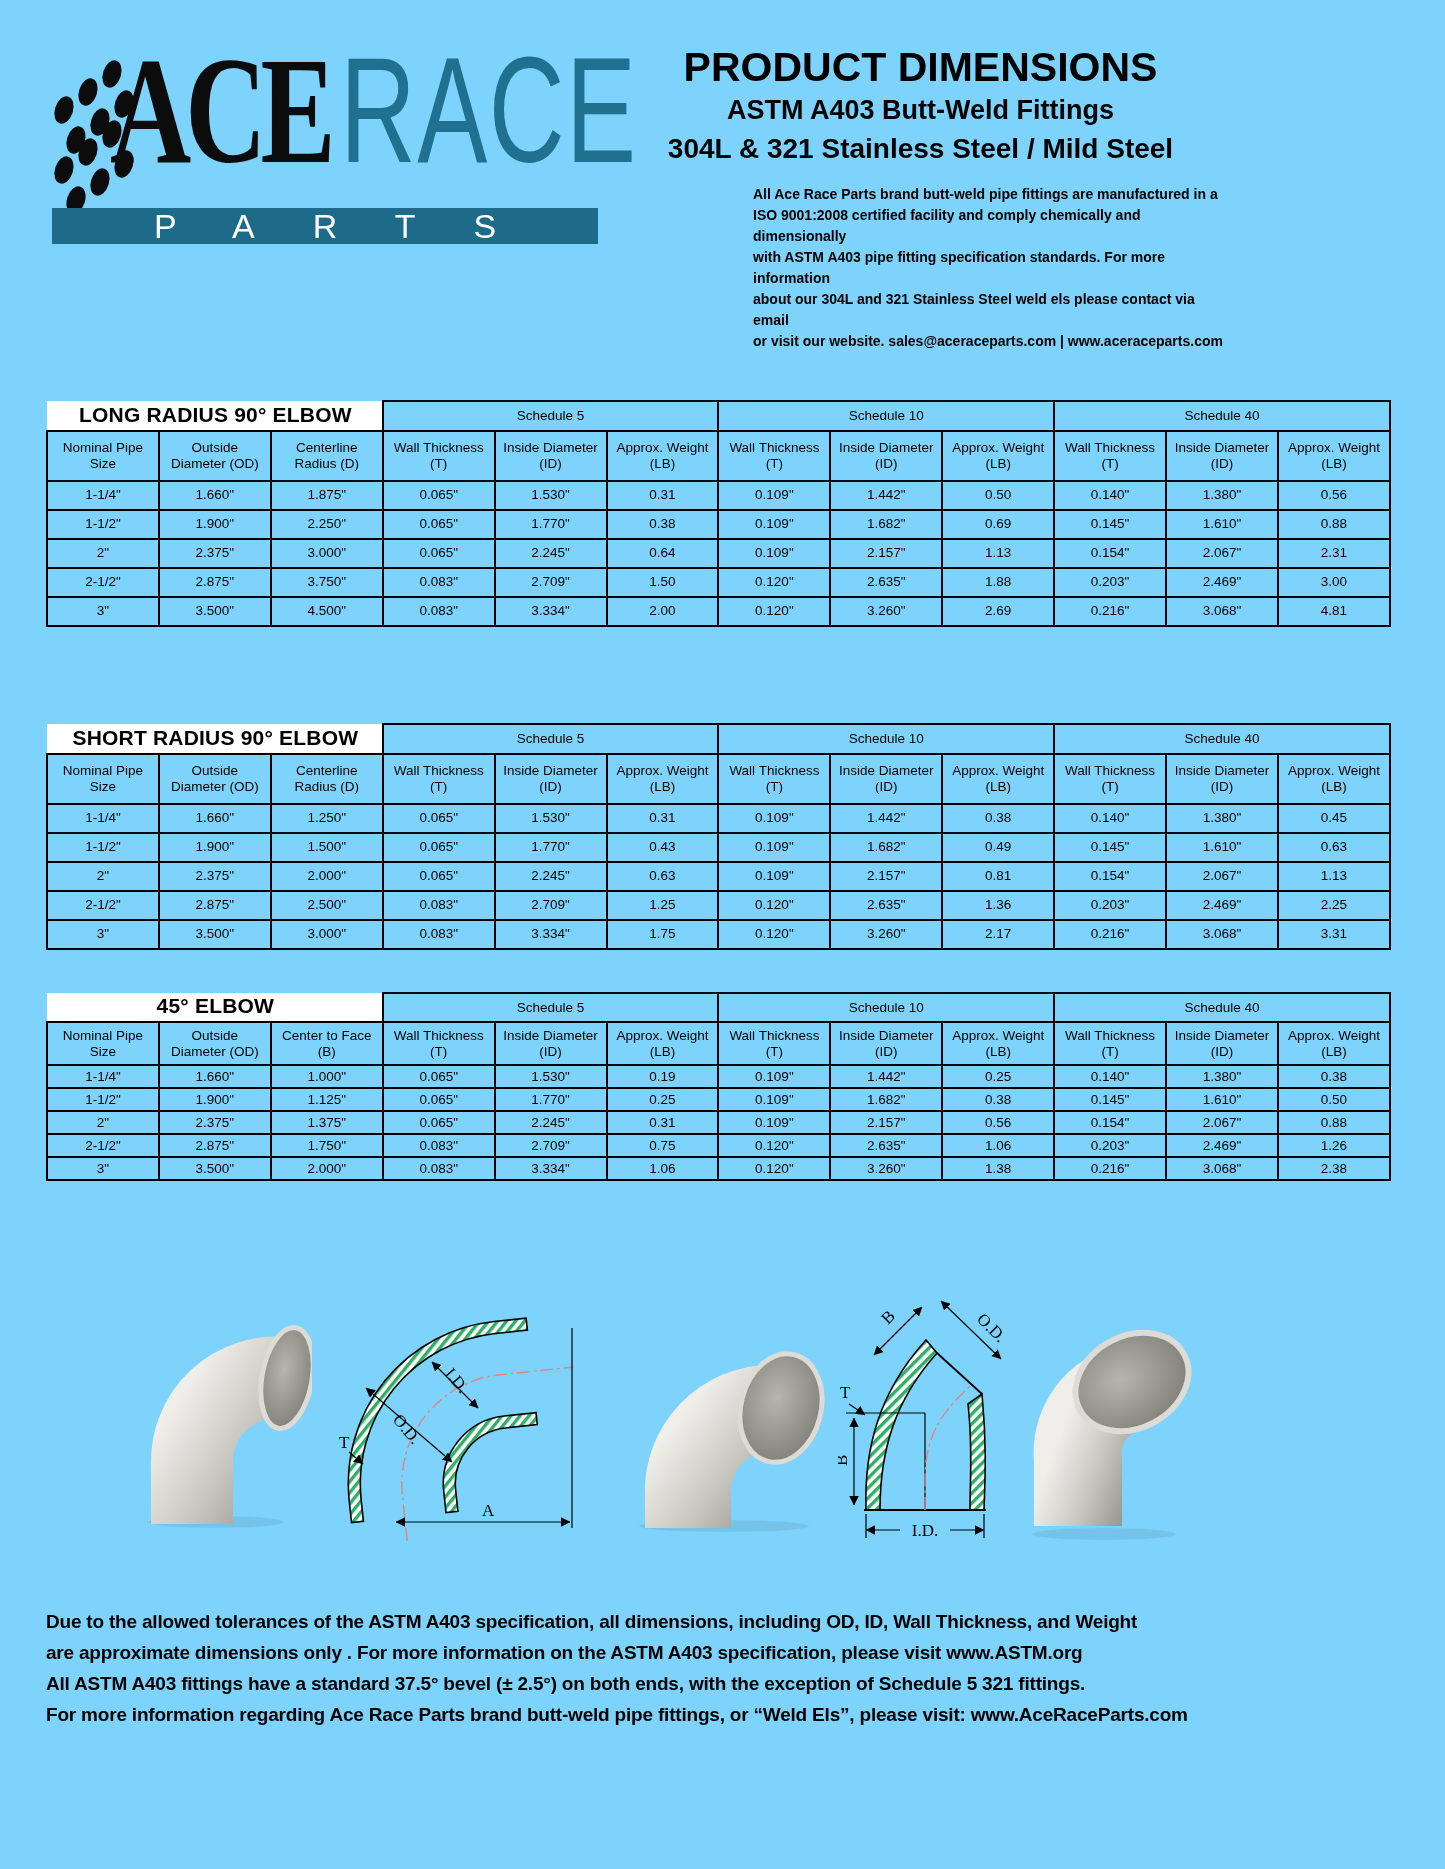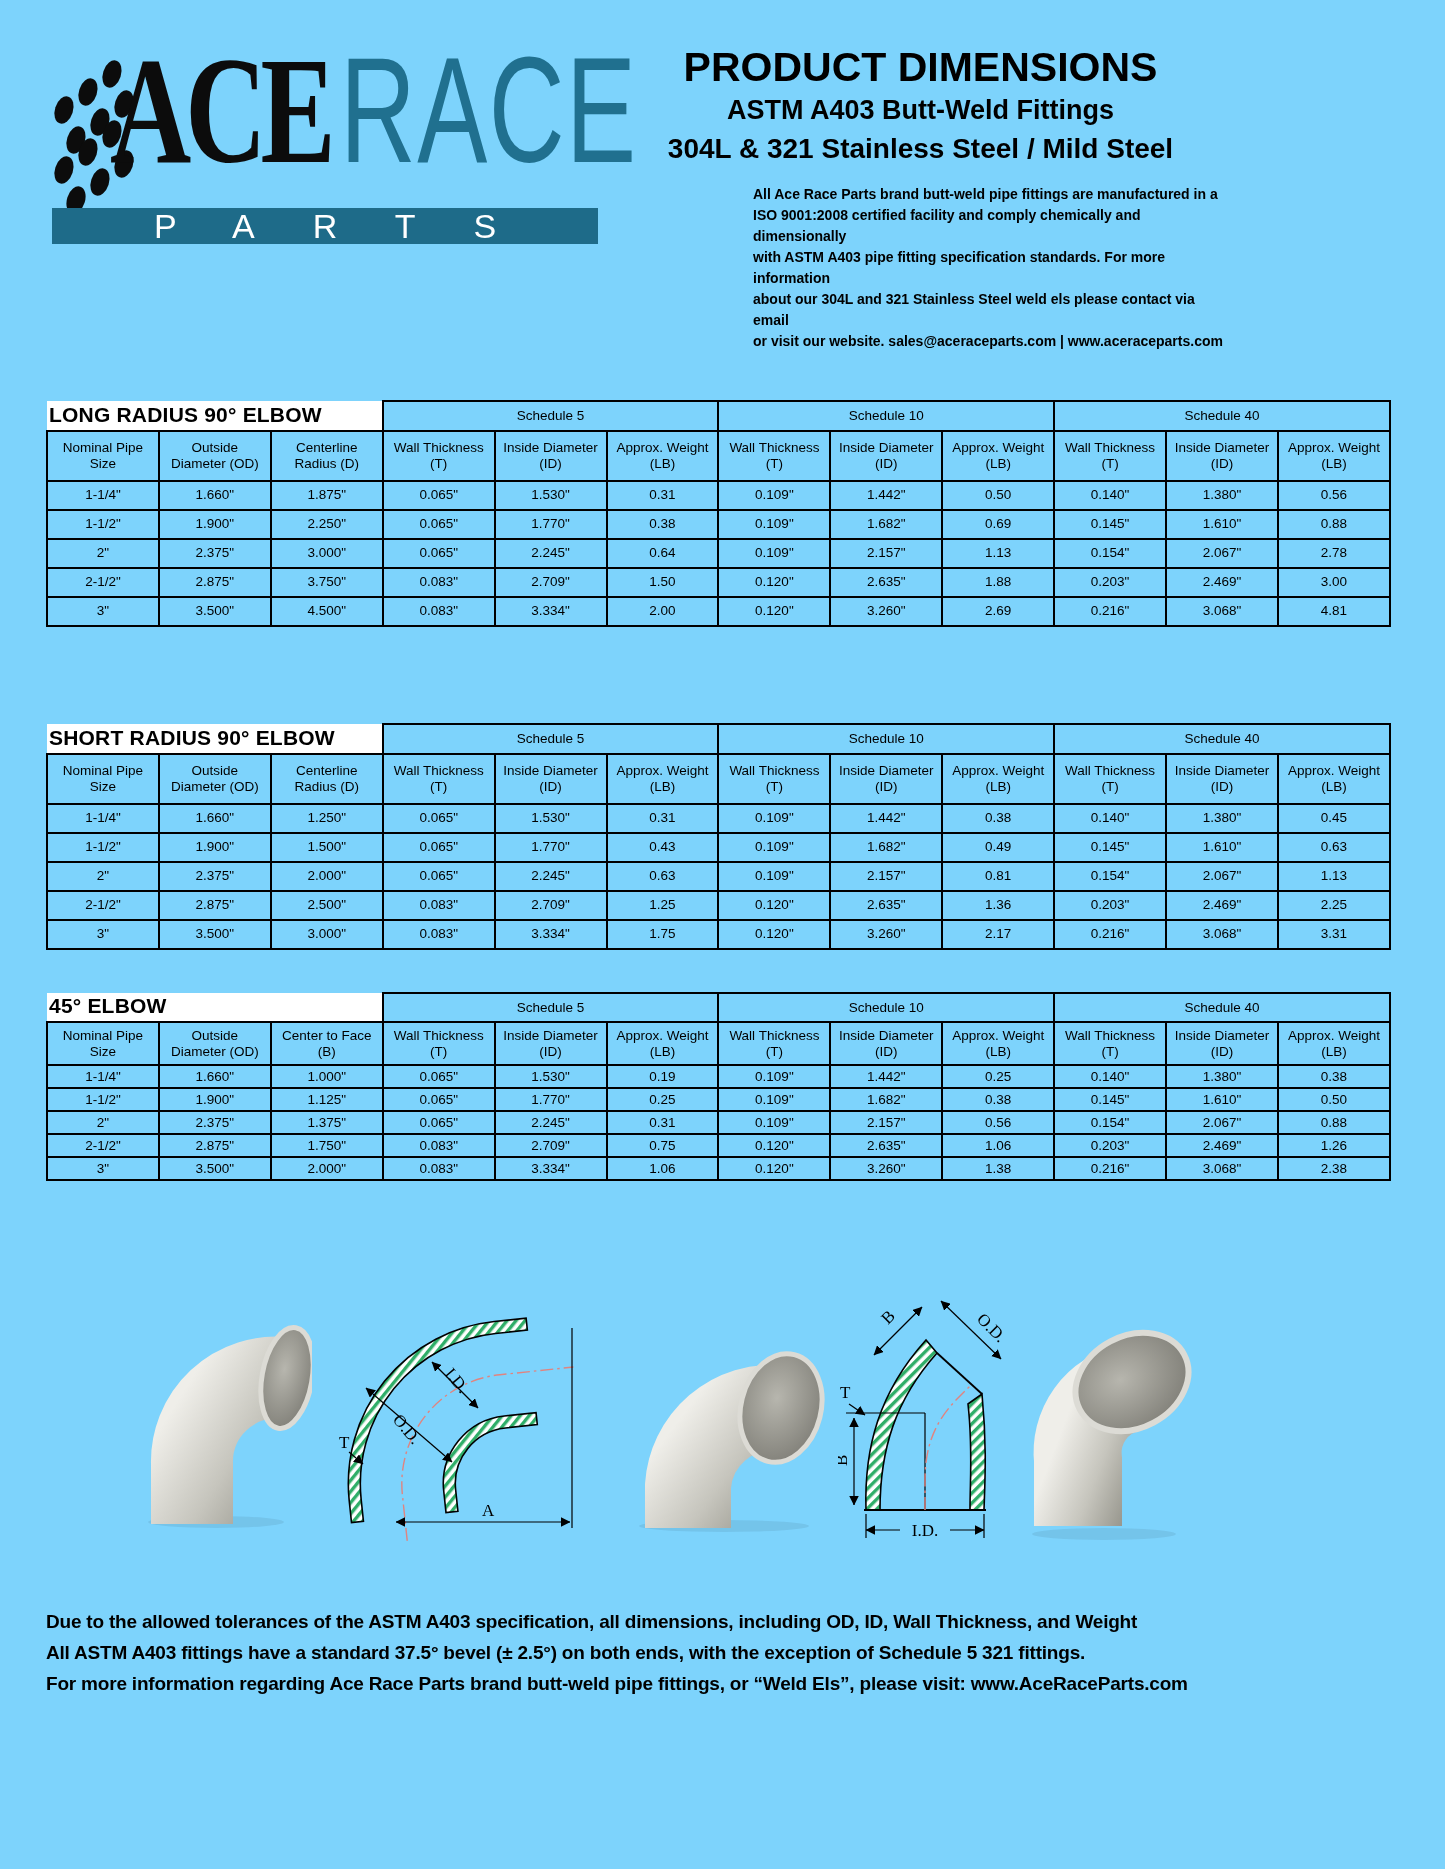--- a/index.html
+++ b/index.html
@@ -25,21 +25,21 @@
   .rh-sub1{font-weight:bold;font-size:27px;line-height:1.45;}
   .rh-sub2{font-weight:bold;font-size:28px;line-height:1.35;}
   .rh-para{margin:16px 0 0 120px;width:480px;text-align:left;font-weight:bold;font-size:14px;
            line-height:1.5;white-space:pre-line;}
 
   
   .spec-table{position:absolute;left:46px;width:1345px;}
   .spec-table table{border-collapse:collapse;table-layout:fixed;width:1345px;}
   .spec-table th,.spec-table td{border:2px solid #000;text-align:center;vertical-align:middle;
       font-size:13.5px;font-weight:normal;padding:0;white-space:pre-line;line-height:1.2;}
-  .spec-table td.title-cell{border:none;background:#fff;text-align:left;vertical-align:bottom;
+  .spec-table td.title-cell{border:none;background:#fff;text-align:center;vertical-align:bottom;
       font-weight:bold;font-size:21px;letter-spacing:.2px;padding:0 0 3px 2px;white-space:nowrap;}
   .spec-table thead tr:nth-child(1){height:30px;}
   .spec-table thead tr:nth-child(2){height:50px;}
   .spec-table tbody tr{height:29px;}
   .spec-table.compact thead tr:nth-child(1){height:25px;}
   .spec-table.compact thead tr:nth-child(2){height:43px;}
   .spec-table.compact tbody tr{height:23px;}
   #table-0{top:400px;} #table-1{top:723px;} #table-2{top:992px;}
 
   
@@ -188,21 +188,21 @@
             <td>2.375"</td>
             <td>3.000"</td>
             <td>0.065"</td>
             <td>2.245"</td>
             <td>0.64</td>
             <td>0.109"</td>
             <td>2.157"</td>
             <td>1.13</td>
             <td>0.154"</td>
             <td>2.067"</td>
-            <td>2.78</td>
+            <td>2.31</td>
           </tr>
           <tr>
             <td>2-1/2"</td>
             <td>2.875"</td>
             <td>3.750"</td>
             <td>0.083"</td>
             <td>2.709"</td>
             <td>1.50</td>
             <td>0.120"</td>
             <td>2.635"</td>
@@ -502,17 +502,18 @@
   </svg>
 
   <svg class="fig" id="photo3" width="180" height="234" viewBox="0 0 180 234">
     <ellipse cx="92" cy="226" rx="72" ry="6" fill="rgba(0,0,0,0.07)"></ellipse>
     <path class="pipe" d="M118,80 A66,66 0 0 0 66,152 L66,218" stroke="url(#bodyG)" stroke-width="88"></path>
     <ellipse cx="120" cy="74" rx="59" ry="46" transform="rotate(-28 120 74)" fill="url(#openG)" stroke="#dcdbd5" stroke-width="6"></ellipse>
   </svg>
 
   <div class="footer">
     <div>Due to the allowed tolerances of the ASTM A403 specification, all dimensions, including OD, ID, Wall Thickness, and Weight</div>
+    <div>are approximate dimensions only . For more information on the ASTM A403 specification, please visit www.ASTM.org</div>
     <div>All ASTM A403 fittings have a standard 37.5° bevel (± 2.5°) on both ends, with the exception of Schedule 5 321 fittings.</div>
     <div>For more information regarding Ace Race Parts brand butt-weld pipe fittings, or “Weld Els”, please visit: www.AceRaceParts.com</div>
   </div>
 
 </div>
 
 </body></html>

